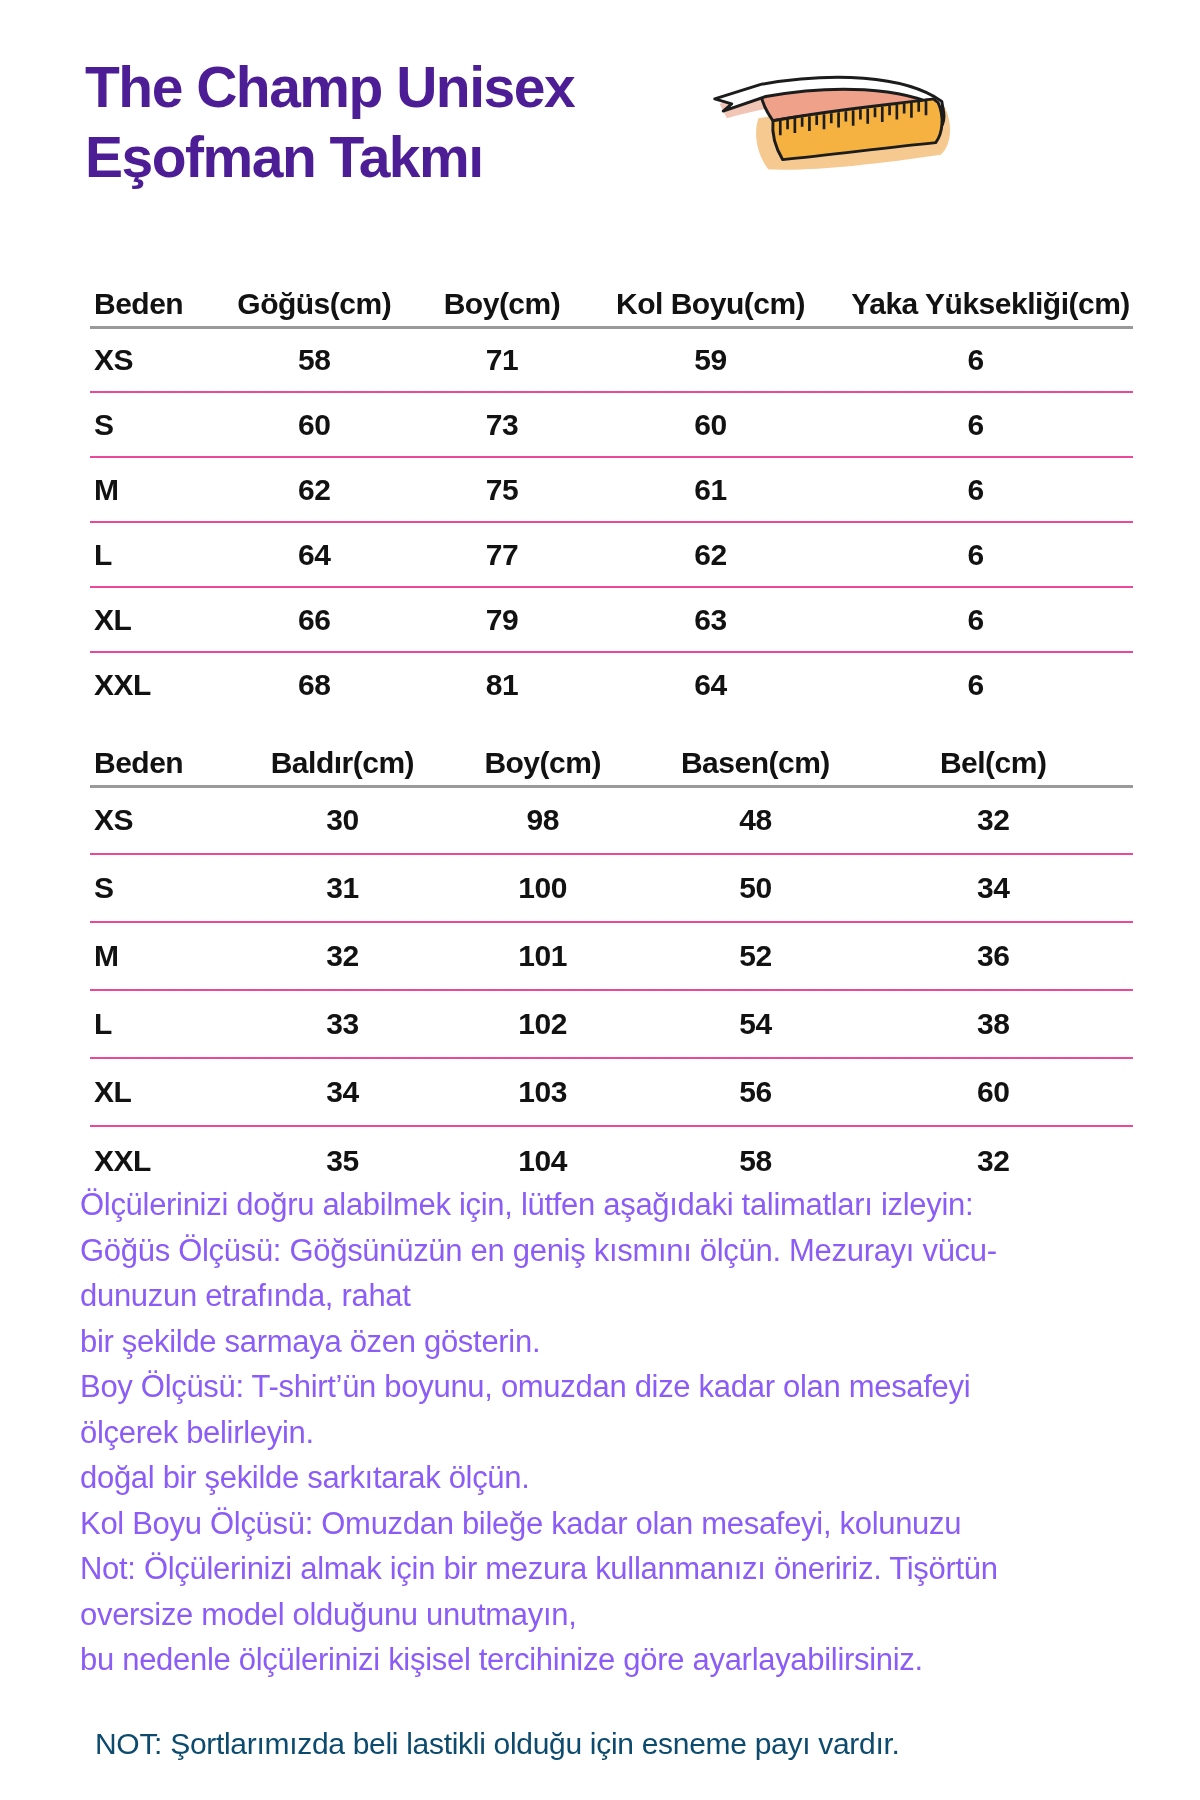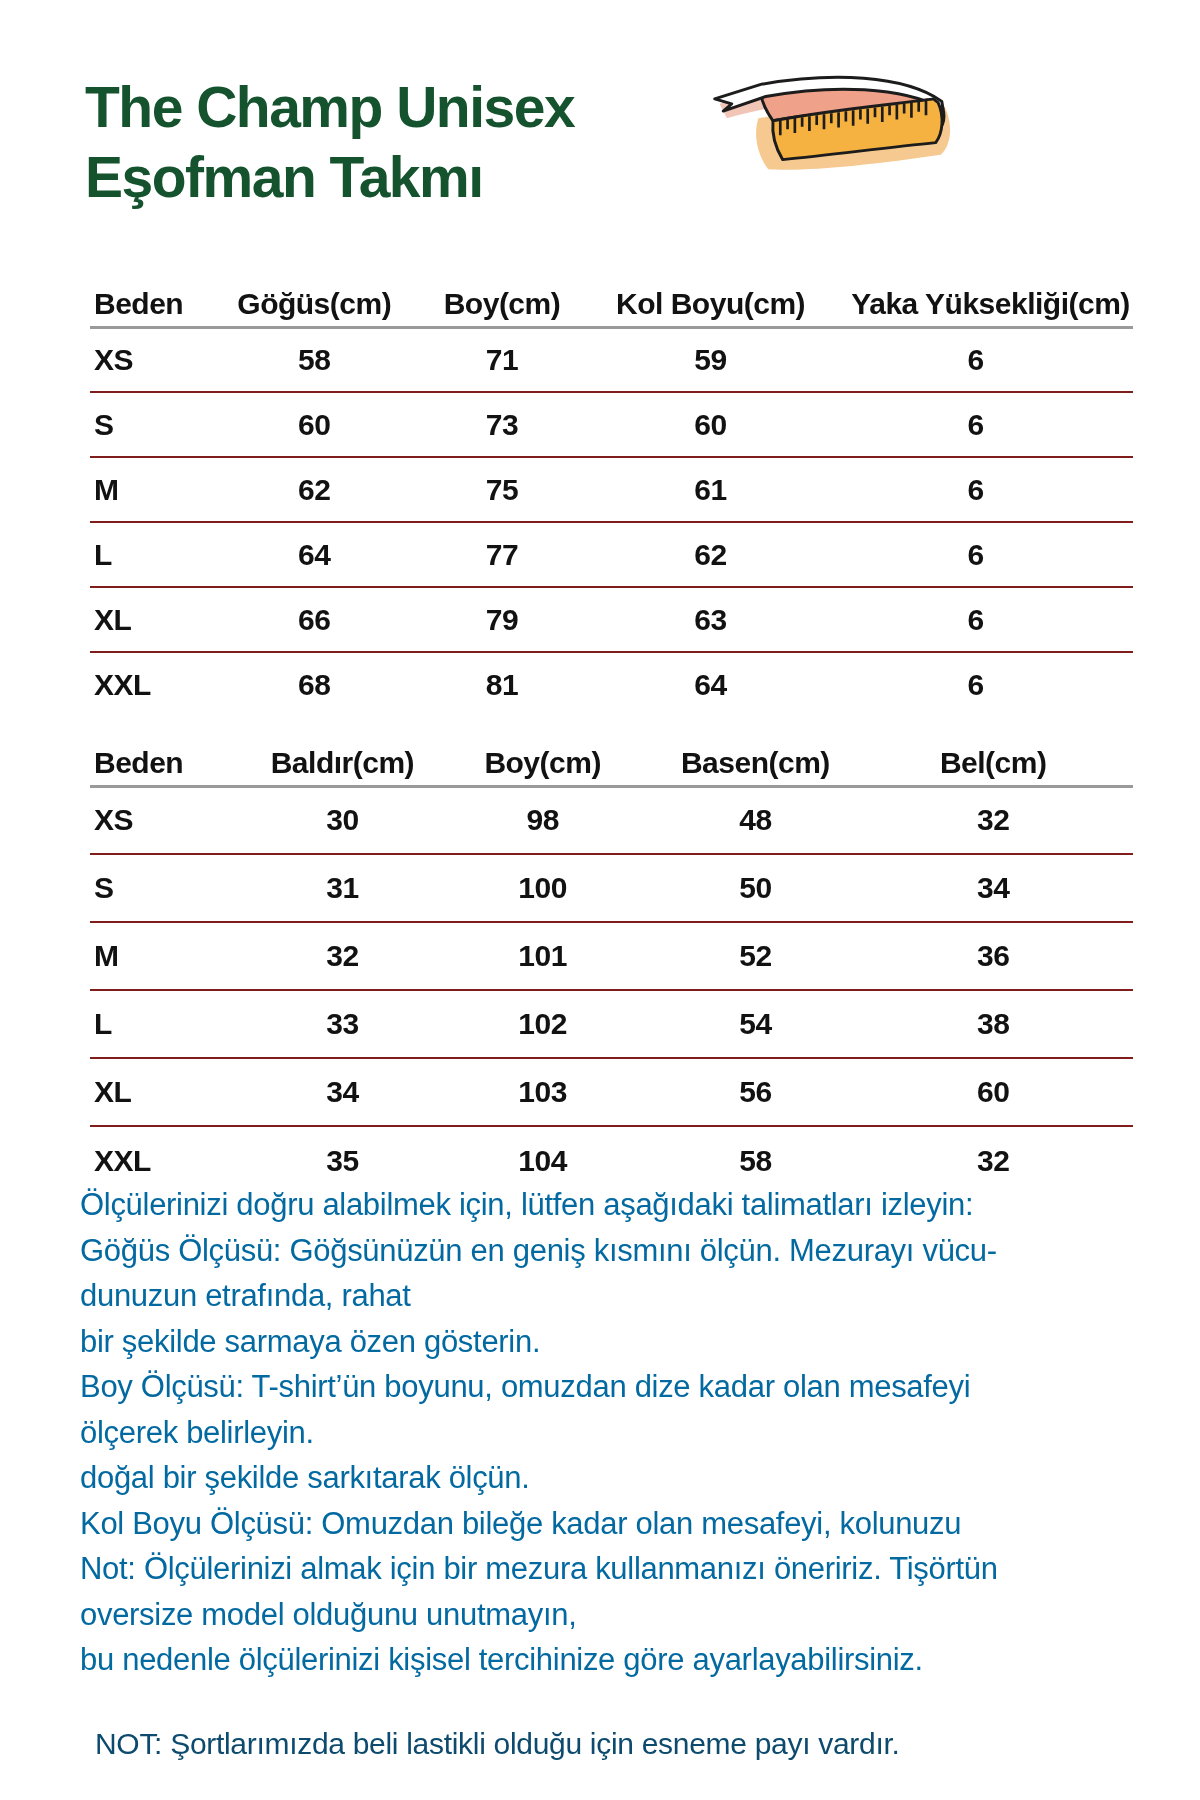--- a/index.html
+++ b/index.html
@@ -5,48 +5,48 @@
   html,body { margin:0; padding:0; background:#ffffff; }
   .page {
     position:relative; width:1200px; height:1800px; background:#ffffff;
     font-family:"Liberation Sans", sans-serif; color:#121212; overflow:hidden;
   }
 
   
   .title {
     position:absolute; left:85px; top:52px;
     font-size:57px; font-weight:bold; line-height:70px;
-    letter-spacing:-1.5px; color:#14532d; white-space:nowrap;margin-top:20px;
+    letter-spacing:-1.5px; color:#4c1d95; white-space:nowrap;
   }
 
   
   .tape-wrap { position:absolute; left:705px; top:72px; width:255px; height:95px; }
 
   
   table.size-table {
     position:absolute; left:90px; width:1043px;
     border-collapse:collapse; table-layout:fixed;
   }
   #upper-table { top:283px; }
   #lower-table { top:742px; }
   .size-table th, .size-table td {
     font-weight:bold; font-size:30px; color:#121212;
     padding:0; text-align:center; white-space:nowrap; letter-spacing:-0.5px;
   }
   .size-table th.c1, .size-table td.c1 { text-align:left; padding-left:4px; }
   .size-table thead tr { height:44px; border-bottom:3px solid #9a9a9a; }
   #upper-table tbody tr { height:65px; }
   #lower-table tbody tr { height:68px; }
-  .size-table tbody tr { border-bottom:2px solid #7f1d1d; }
+  .size-table tbody tr { border-bottom:2px solid #ec4899; }
   .size-table tbody tr:last-child { border-bottom:none; }
 
   
   .instructions {
     position:absolute; left:80px; top:1182px; width:1070px;
-    font-size:31px; line-height:45.5px; letter-spacing:-0.3px; color:#0369a1;
+    font-size:31px; line-height:45.5px; letter-spacing:-0.3px; color:#8b5cf6;
   }
   .instructions .line { white-space:nowrap; }
 
   
   .note {
     position:absolute; left:95px; top:1727px;
     font-size:30px; letter-spacing:-0.3px; white-space:nowrap;
   }
 </style>
 </head>

